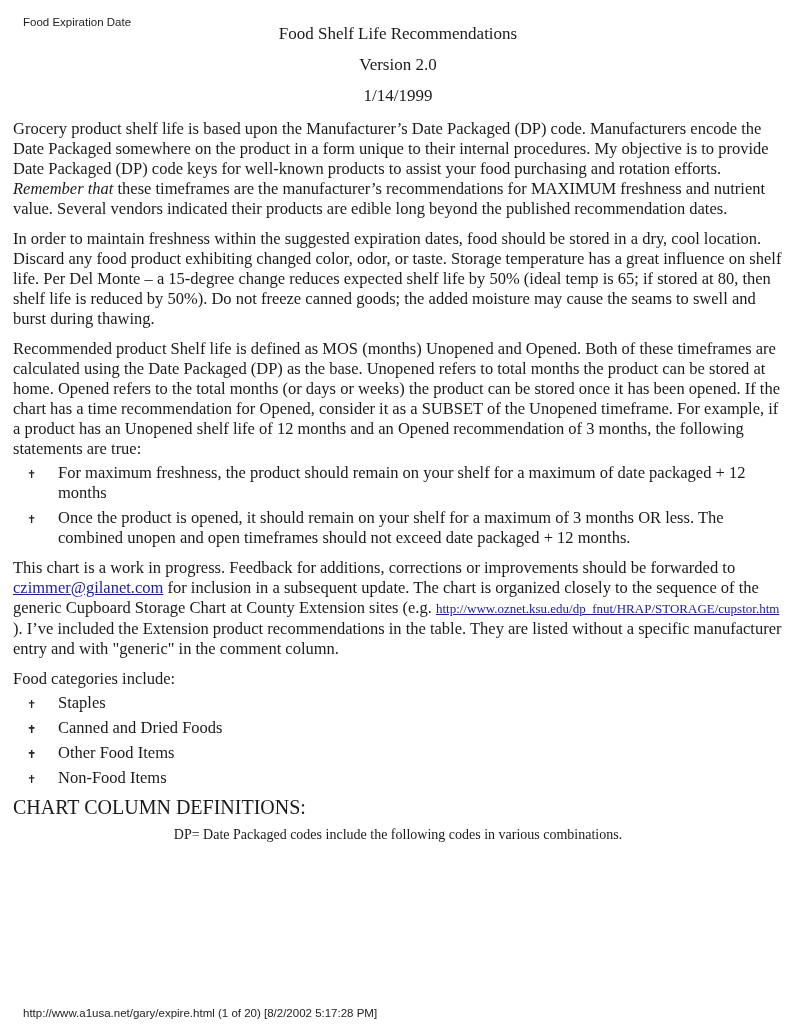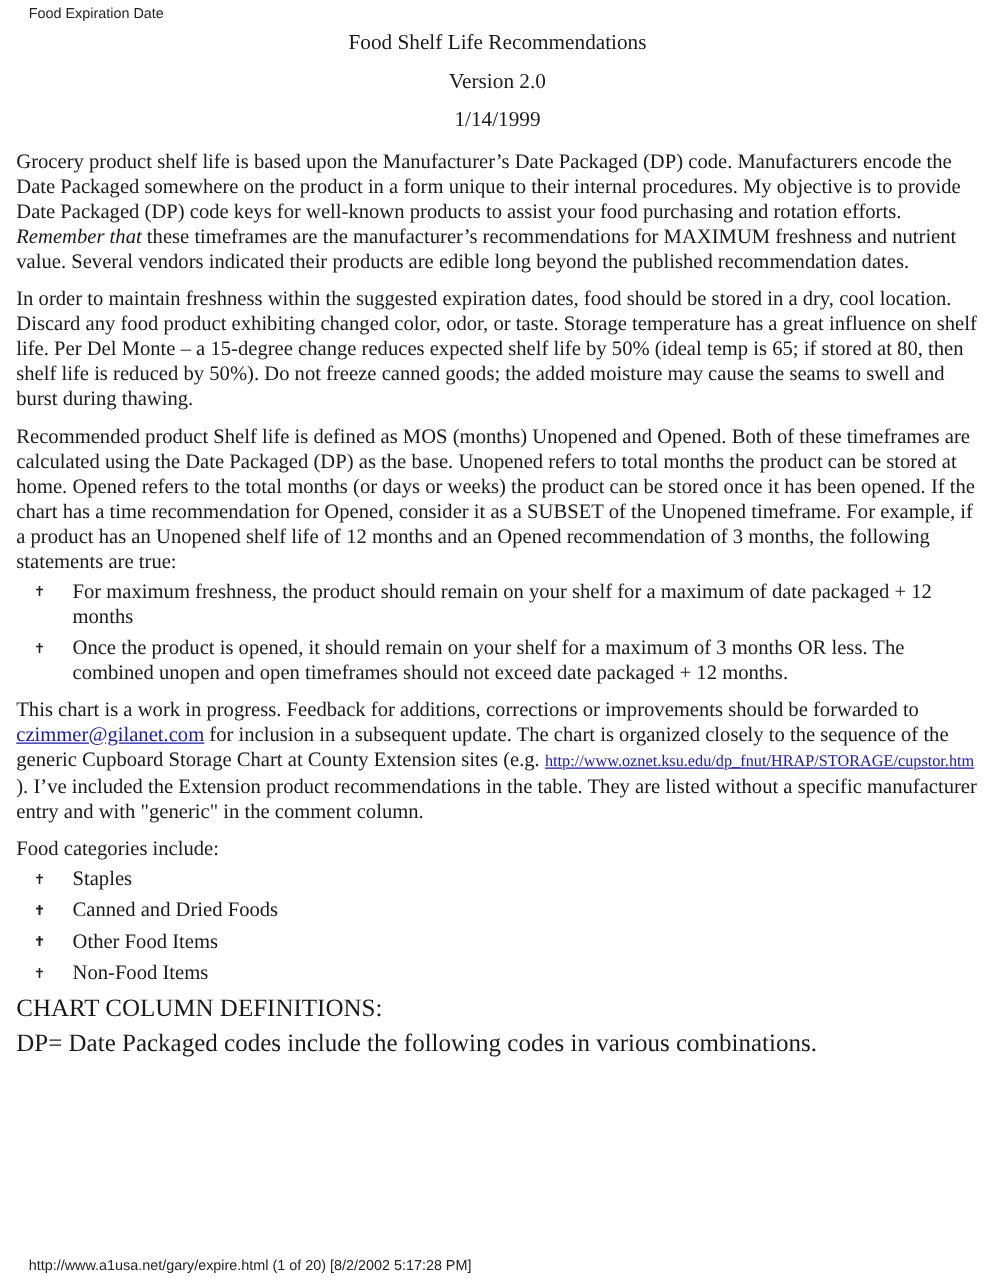--- a/index.html
+++ b/index.html
@@ -11,21 +11,21 @@
       width: 791px;
       height: 1024px;
       position: relative;
       overflow: hidden;
       color: #1a1a1a;
       font-family: "Liberation Serif", "DejaVu Serif", serif;
     }
     .running-header {
       position: absolute;
       left: 23px;
-      top: 5px;
+      top: 16px;
       font-family: "Liberation Sans", "DejaVu Sans", sans-serif;
       font-size: 11.5px;
       color: #222;
     }
     .running-footer {
       position: absolute;
       left: 23px;
       top: 1007px;
       font-family: "Liberation Sans", "DejaVu Sans", sans-serif;
       font-size: 11.5px;
@@ -80,23 +80,24 @@
       margin-top: 24px;
     }
     em { font-style: italic; }
     .heading-bold {
       font-weight: normal;
       font-size: 20px;
       line-height: 18px;
       margin: 4px 0 10px 0;
     }
     p.small {
-      font-size: 20px;
+      font-size: 14px;
       line-height: 18px;
       margin: 0;
+      text-align: center;
     }
   </style>
 </head>
 <body>
 
 <div class="running-header">Food Expiration Date</div>
 
 <div class="content">
   <div class="title-line">Food Shelf Life Recommendations</div>
   <div class="title-line">Version 2.0</div>

